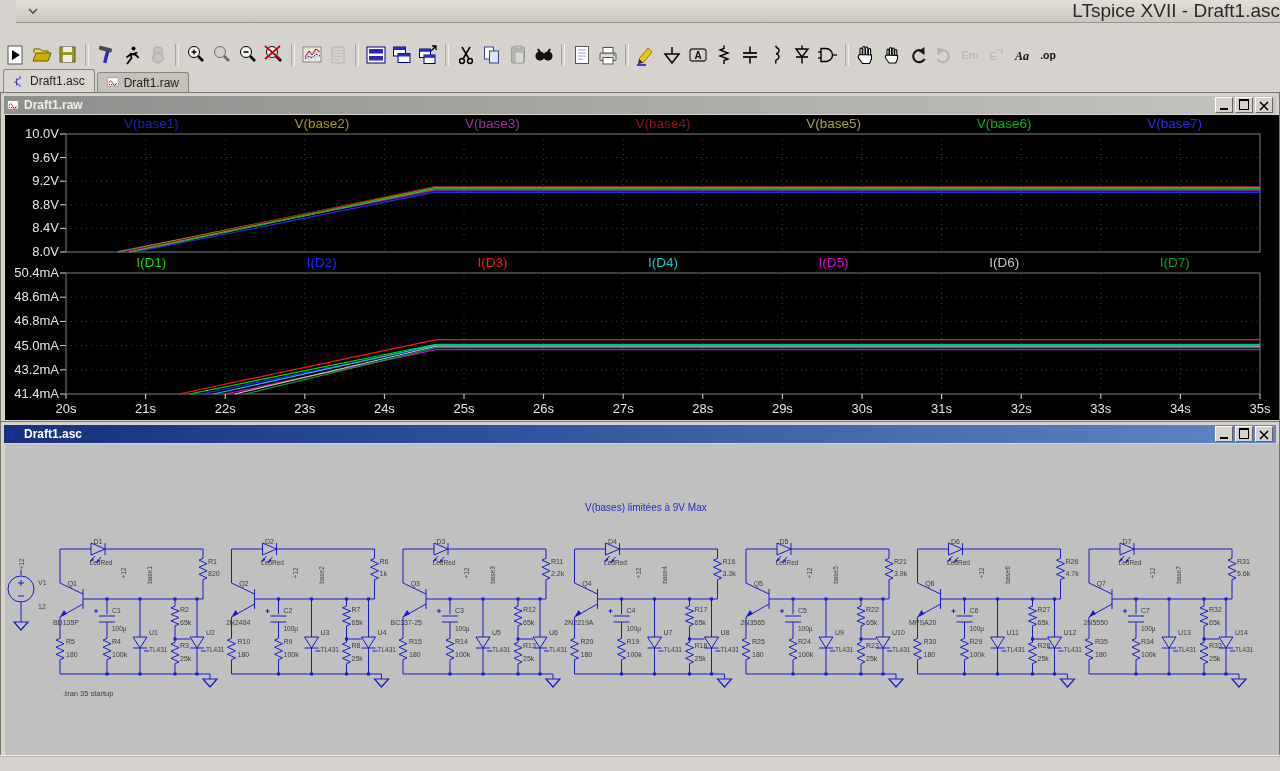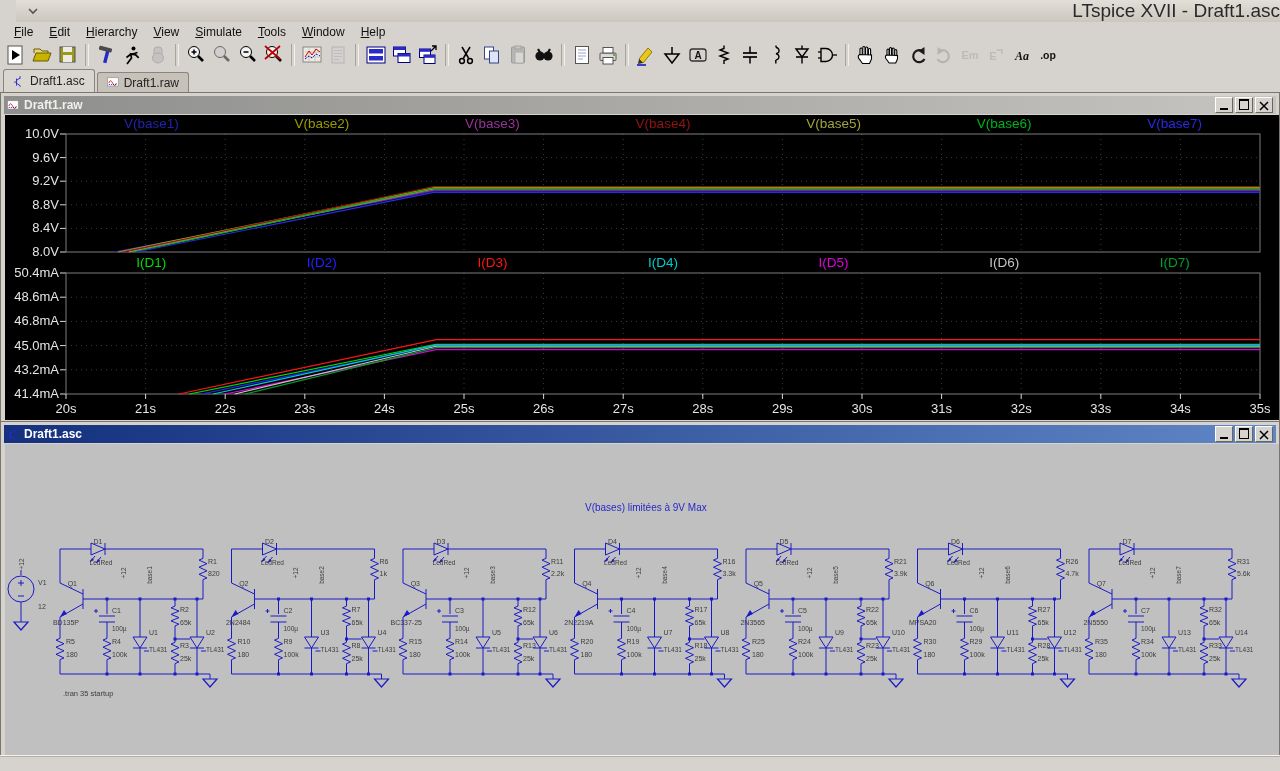--- a/index.html
+++ b/index.html
@@ -65,30 +65,20 @@
 
   <div class="titlebar">
     <span class="shade">
       <svg width="14" height="14" viewBox="0 0 14 14">
           <path d="M3,5 L7,9 L11,5" fill="none" stroke="#555" stroke-width="1.6"></path>
         </svg>
     </span>
     <span>LTspice XVII - Draft1.asc</span>
   </div>
 
-  <div class="menubar" id="menubar">
-      <span class="menu-item">File</span>
-      <span class="menu-item">Edit</span>
-      <span class="menu-item">Hierarchy</span>
-      <span class="menu-item">View</span>
-      <span class="menu-item">Simulate</span>
-      <span class="menu-item">Tools</span>
-      <span class="menu-item">Window</span>
-      <span class="menu-item">Help</span>
-    </div>
 
   <div class="toolbar" id="toolbar">
       <div class="tbtn">
         <svg width="22" height="22" viewBox="0 0 22 22">
           <rect x="3" y="2" width="14" height="18" fill="#fff" stroke="#555"></rect>
           <polygon points="7,6 7,16 15,11" fill="#000"></polygon>
         </svg>
       </div>
       <div class="tbtn">
         <svg width="22" height="22" viewBox="0 0 22 22">

